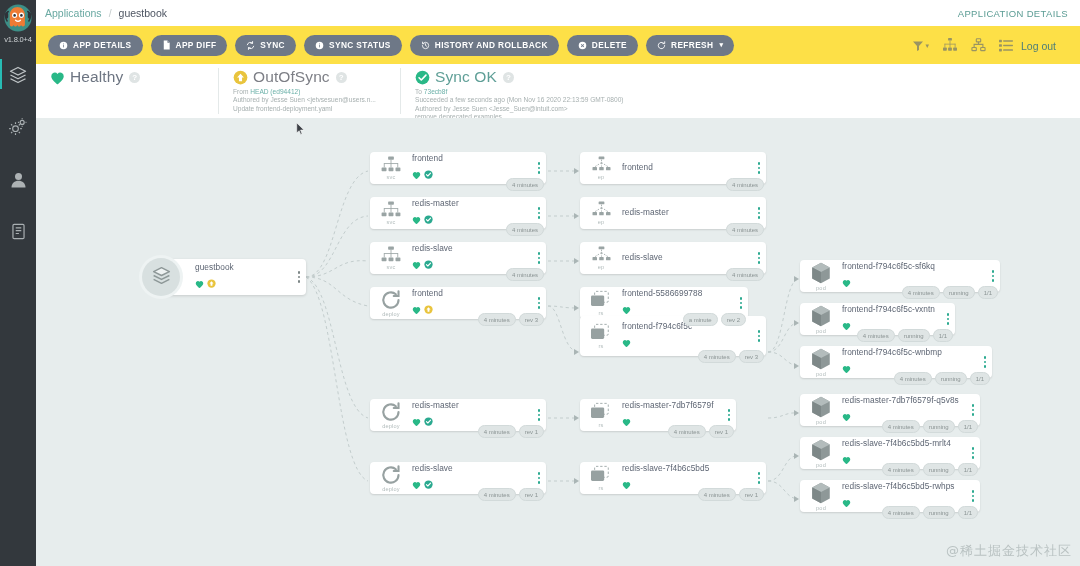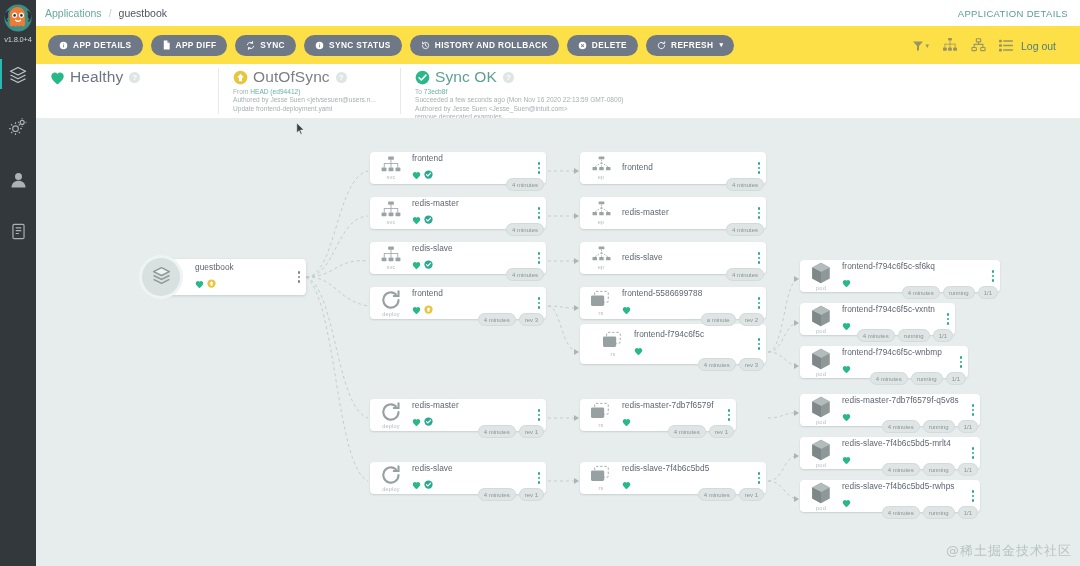--- a/index.html
+++ b/index.html
@@ -725,21 +725,21 @@
           </div>
           <div class="kebab">
             <i></i>
             <i></i>
             <i></i>
           </div>
           <div class="badges">
             <span class="badge">4 minutes</span>
           </div>
         </div>
-        <div class="node" style="left: 544px; top: 169px; width: 186px; height: 32px;">
+        <div class="node" style="left: 544px; top: 169px; width: 168px; height: 32px;">
           <div class="node-ico">
             <svg width="24" height="20" viewBox="0 0 26 22" fill="none">
               <rect x="6" y="1.5" width="15" height="12" rx="1.5" stroke="#a6b0b0" stroke-width="1.1" stroke-dasharray="2.6,2"></rect>
               <rect x="2" y="6" width="14.5" height="11.5" rx="1.5" fill="#97a1a1"></rect>
             </svg>
             <span class="kind">rs</span>
           </div>
           <div class="node-body">
             <div class="node-title">frontend-5586699788</div>
             <div class="node-status">
@@ -751,21 +751,21 @@
           <div class="kebab">
             <i></i>
             <i></i>
             <i></i>
           </div>
           <div class="badges">
             <span class="badge">a minute</span>
             <span class="badge">rev 2</span>
           </div>
         </div>
-        <div class="node" style="left: 544px; top: 206px; width: 186px; height: 40px; padding-left: 12px;">
+        <div class="node" style="left: 544px; top: 198px; width: 186px; height: 40px;">
           <div class="node-ico">
             <svg width="24" height="20" viewBox="0 0 26 22" fill="none">
               <rect x="6" y="1.5" width="15" height="12" rx="1.5" stroke="#a6b0b0" stroke-width="1.1" stroke-dasharray="2.6,2"></rect>
               <rect x="2" y="6" width="14.5" height="11.5" rx="1.5" fill="#97a1a1"></rect>
             </svg>
             <span class="kind">rs</span>
           </div>
           <div class="node-body">
             <div class="node-title">frontend-f794c6f5c</div>
             <div class="node-status">
@@ -885,21 +885,21 @@
             <i></i>
             <i></i>
             <i></i>
           </div>
           <div class="badges">
             <span class="badge">4 minutes</span>
             <span class="badge">running</span>
             <span class="badge">1/1</span>
           </div>
         </div>
-        <div class="node" style="left: 764px; top: 228px; width: 168px; height: 32px;">
+        <div class="node" style="left: 764px; top: 228px; width: 192px; height: 32px;">
           <div class="node-ico">
             <svg width="24" height="24" viewBox="0 0 26 26">
               <path d="M13 2l9.5 5v12L13 24 3.5 19V7z" fill="#8e9898"></path>
               <path d="M13 2l9.5 5-9.5 5-9.5-5z" fill="#b3bcbc"></path>
               <path d="M13 12v12L3.5 19V7z" fill="#7e8888"></path>
             </svg>
             <span class="kind">pod</span>
           </div>
           <div class="node-body">
             <div class="node-title">frontend-f794c6f5c-wnbmp</div>

